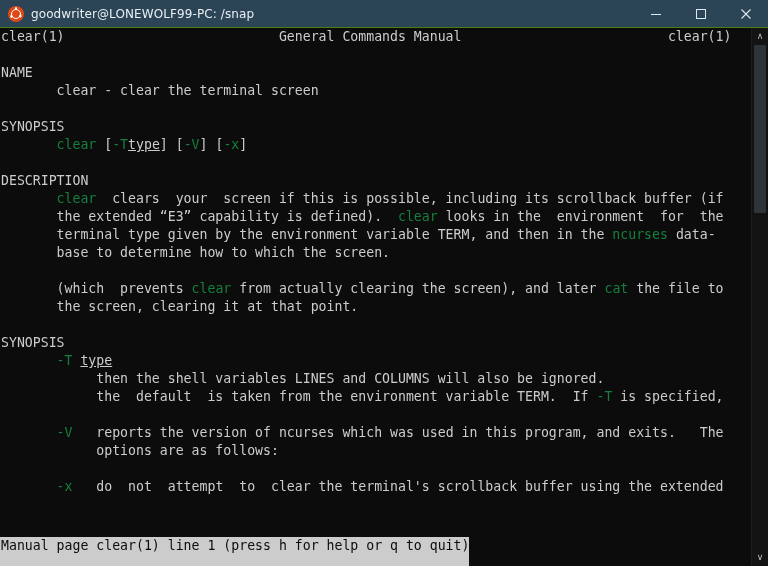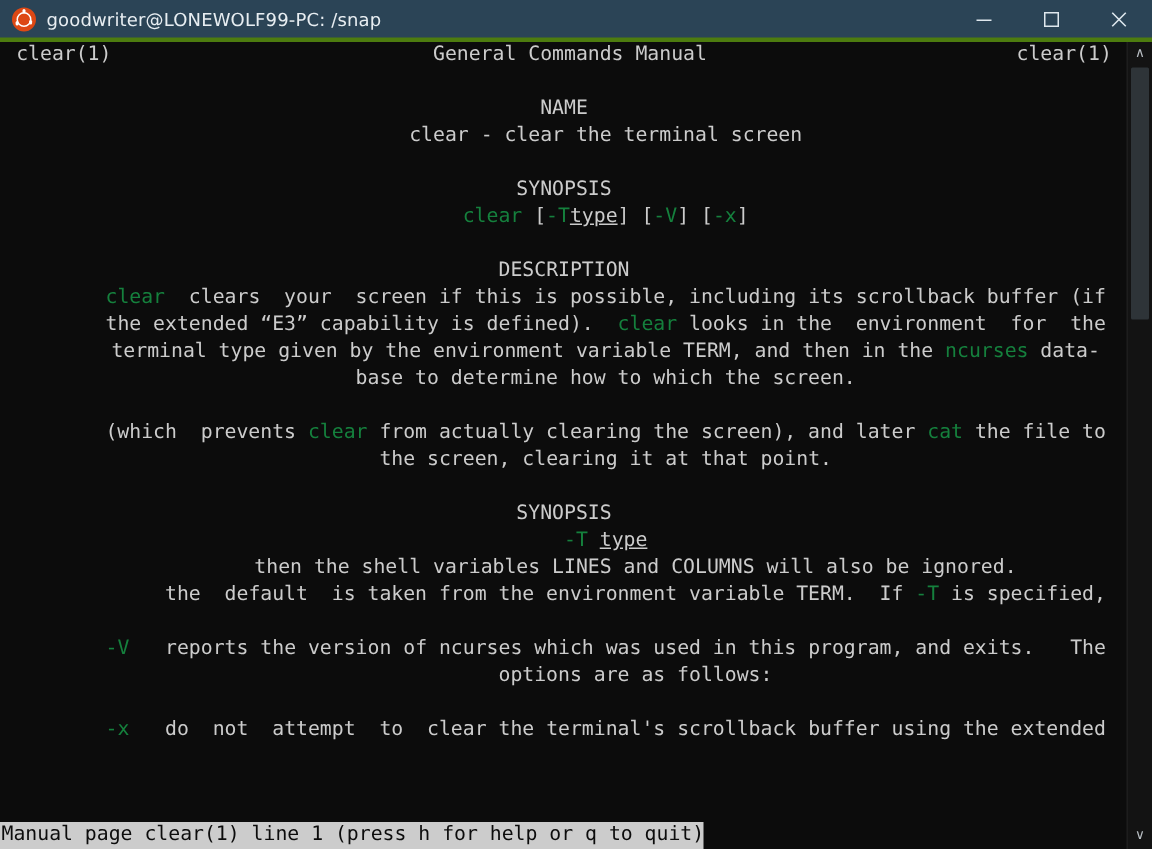--- a/index.html
+++ b/index.html
@@ -23,21 +23,21 @@
     box-sizing: border-box;
   }
   
   #titlebar {
     height: 28px;
     min-height: 28px;
     background: #2b4456;
     display: flex;
     align-items: center;
     position: relative;
-    border-bottom: 3px solid #4d7c0f;
+    border-bottom: 1px solid #4d7c0f;
     box-sizing: border-box;
   }
   #app-icon {
     width: 16px;
     height: 16px;
     margin-left: 8px;
     margin-right: 7px;
     border-radius: 50%;
     background: #dd4814;
     position: relative;
@@ -97,29 +97,28 @@
     padding: 0;
   }
   .line {
     height: 18px;
     line-height: 18px;
     font-size: 13.2px;
     color: #cccccc;
     white-space: pre;
     letter-spacing: 0px;
     padding-left: 1px;
-    text-align: center;
   }
   .line b { font-weight: normal; color: #15803d; }
   .line u { text-decoration: underline; }
   #statusline {
     position: absolute;
     left: 0;
     bottom: 0;
-    height: 18px;
+    height: 29px;
     line-height: 18px;
     font-size: 13.2px;
     white-space: pre;
     background: #cccccc;
     color: #0c0c0c;
     padding-left: 1px;
   }
   
   #scrollbar {
     width: 17px;

